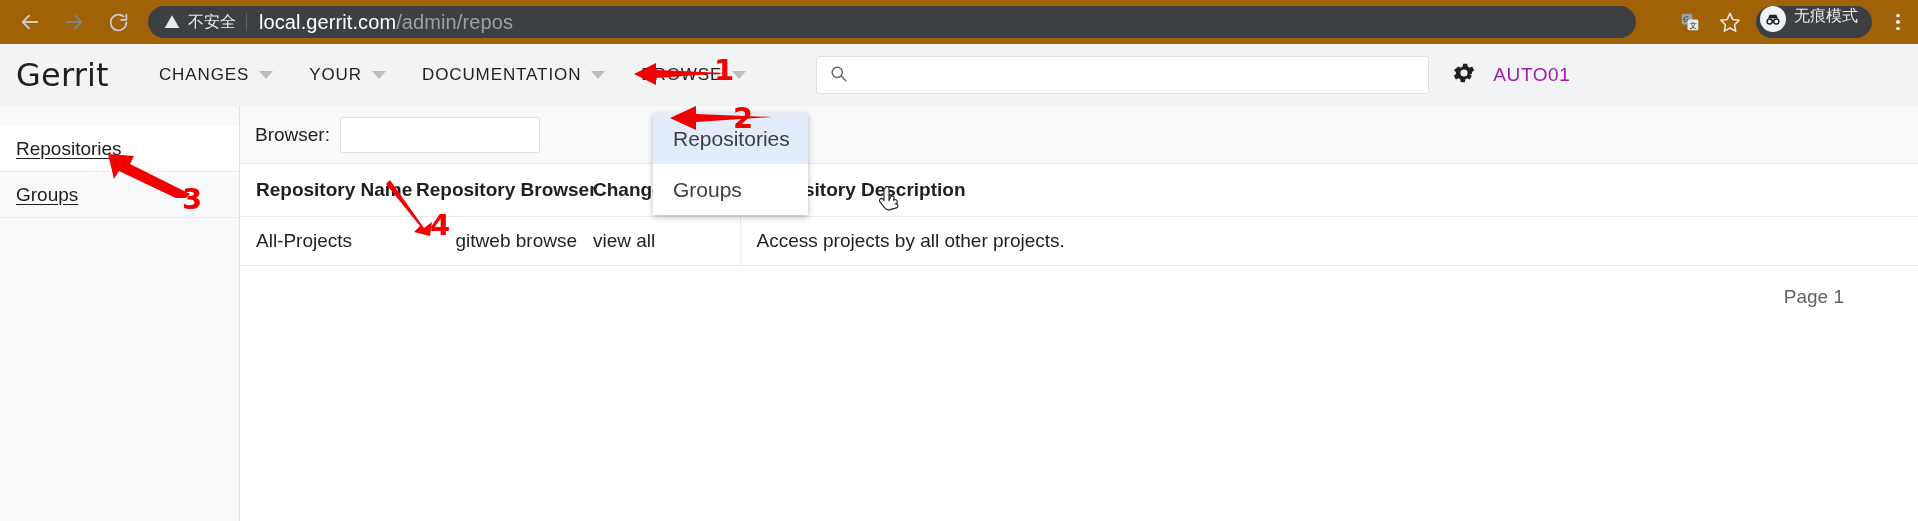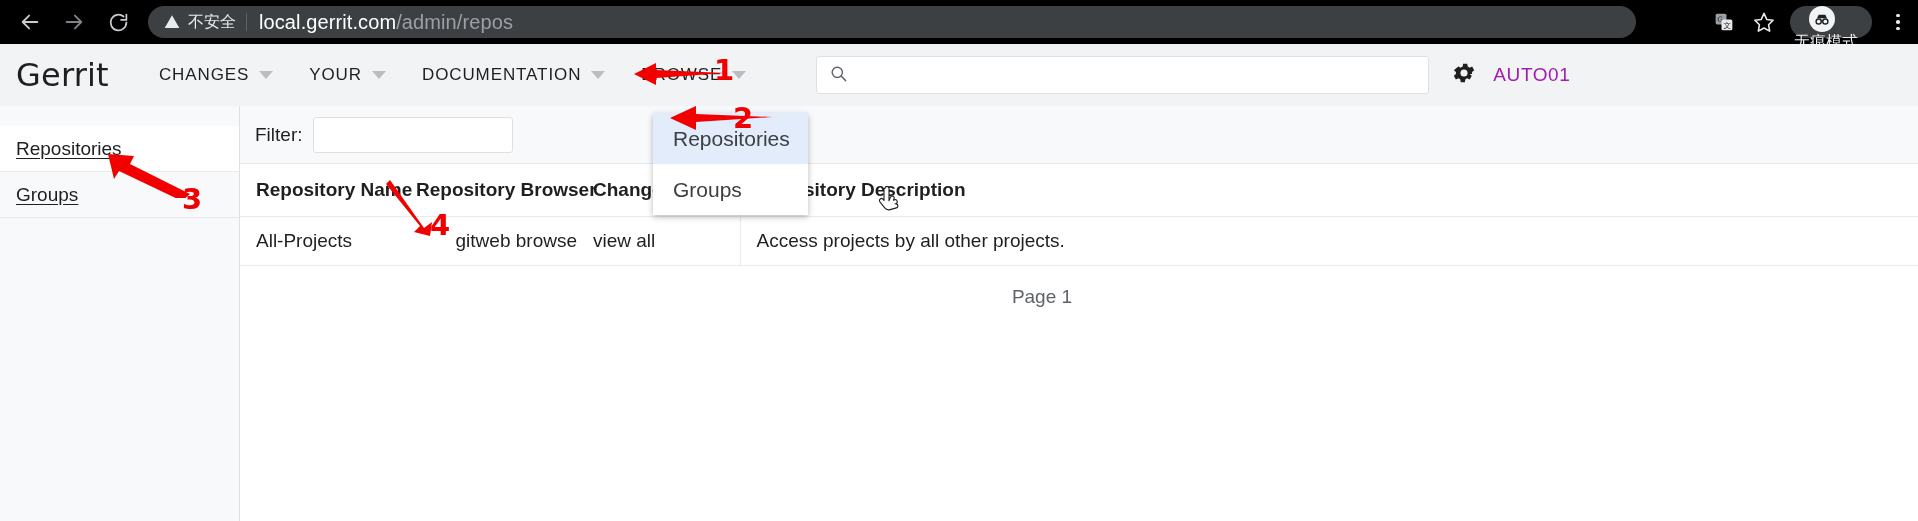--- a/index.html
+++ b/index.html
@@ -7,21 +7,21 @@
     width: 1918px; height: 521px;
     font-family: "Liberation Sans", sans-serif;
     background: #ffffff;
     overflow: hidden;
   }
   #root { position: relative; width: 1918px; height: 521px; }
 
   
   .browser-bar {
     position: absolute; left: 0; top: 0; width: 1918px; height: 44px;
-    background: #000000;
+    background: #a16207;
     display: flex; align-items: center;
   }
   .nav-btn {
     width: 44px; height: 44px;
     display: flex; align-items: center; justify-content: center;
     color: #c9cbcf;
   }
   .nav-btn svg { display: block; }
   .nav-btn.back { margin-left: 8px; }
 
@@ -44,23 +44,23 @@
   .chrome-right {
     position: absolute; right: 0; top: 0; height: 44px;
     display: flex; align-items: center;
   }
   .chrome-icon {
     width: 40px; height: 40px;
     display: flex; align-items: center; justify-content: center;
     color: #e8eaed;
   }
   .incognito-pill {
-    height: 32px; display: flex; align-items: center;
+    height: 32px; display: flex; 
     background: #3c4043; border-radius: 16px;
-    padding: 0 14px 12px 4px; margin: 0 6px; flex-direction: column;
+    padding: 0 14px 12px 4px; margin: 0 6px;
   }
   .incognito-avatar {
     width: 26px; height: 26px; border-radius: 50%;
     background: #f1f3f4; color: #202124;
     display: flex; align-items: center; justify-content: center;
     margin-right: 8px; flex: none;
   }
   .incognito-label {
     color: #e8eaed; font-size: 16px; white-space: nowrap;
     font-family: "DejaVu Sans", sans-serif;
@@ -157,21 +157,21 @@
   }
   table.repos th.sep, table.repos td.sep { border-right: 1px solid #e8eaed; }
   .col-name { width: 160px; }
   .col-browser { width: 177px; text-align: right; }
   .col-changes { width: 123px; }
   .col-readonly { width: 40px; }
   .col-desc { width: 1178px; }
 
   .footer {
     height: 62px; display: flex; align-items: center;
-    justify-content: center; padding-right: 74px;
+    justify-content: flex-end; padding-right: 74px;
   }
   .page-label { font-size: 19px; color: #5f6368; }
 
   .lower-fill {
     position: absolute; left: 240px; top: 398px;
     width: 1678px; height: 123px; background: #ffffff;
   }
 
   
   .dropdown {
@@ -326,21 +326,21 @@
     <div class="sb-item selected">
       <a href="#">Repositories</a>
     </div>
     <div class="sb-item">
       <a href="#">Groups</a>
     </div>
   </div>
 
   <div class="main">
     <div class="filter-bar">
-      <span class="filter-label">Filter:</span>
+      <span class="filter-label">Browser:</span>
       <input class="filter-input" value="" placeholder="" style="">
     </div>
 
     <table class="repos">
       <thead>
         <tr>
           <th class="col-name">Repository Name</th>
           <th class="col-browser">Repository Browser</th>
           <th class="col-changes">Changes</th>
           <th class="col-readonly sep">Read only</th>

